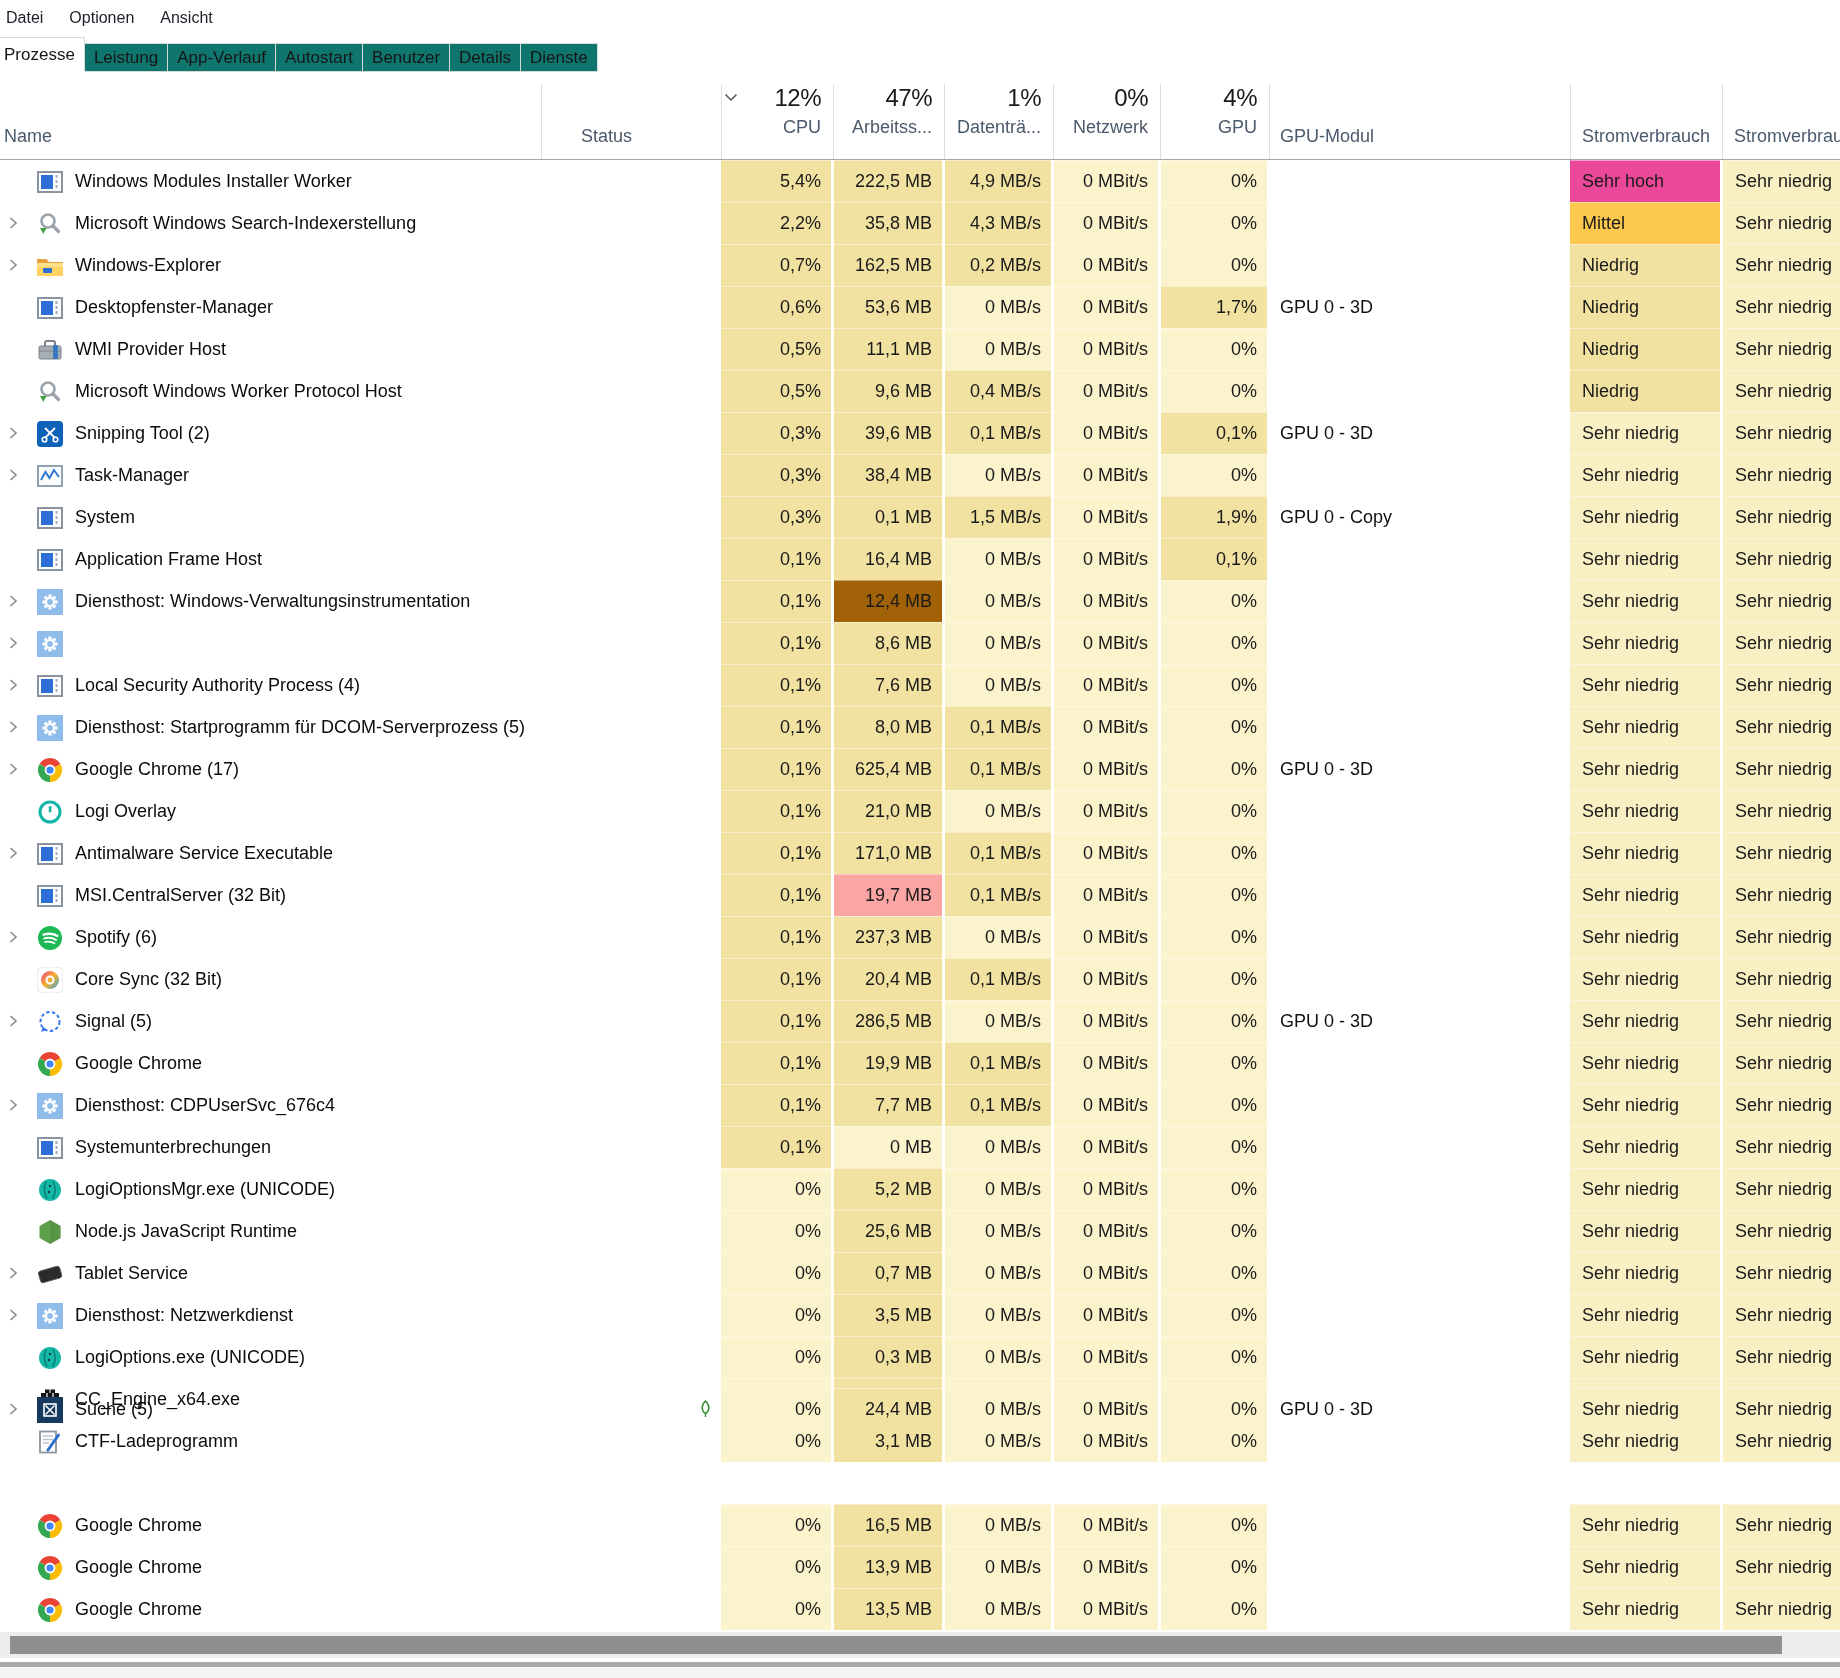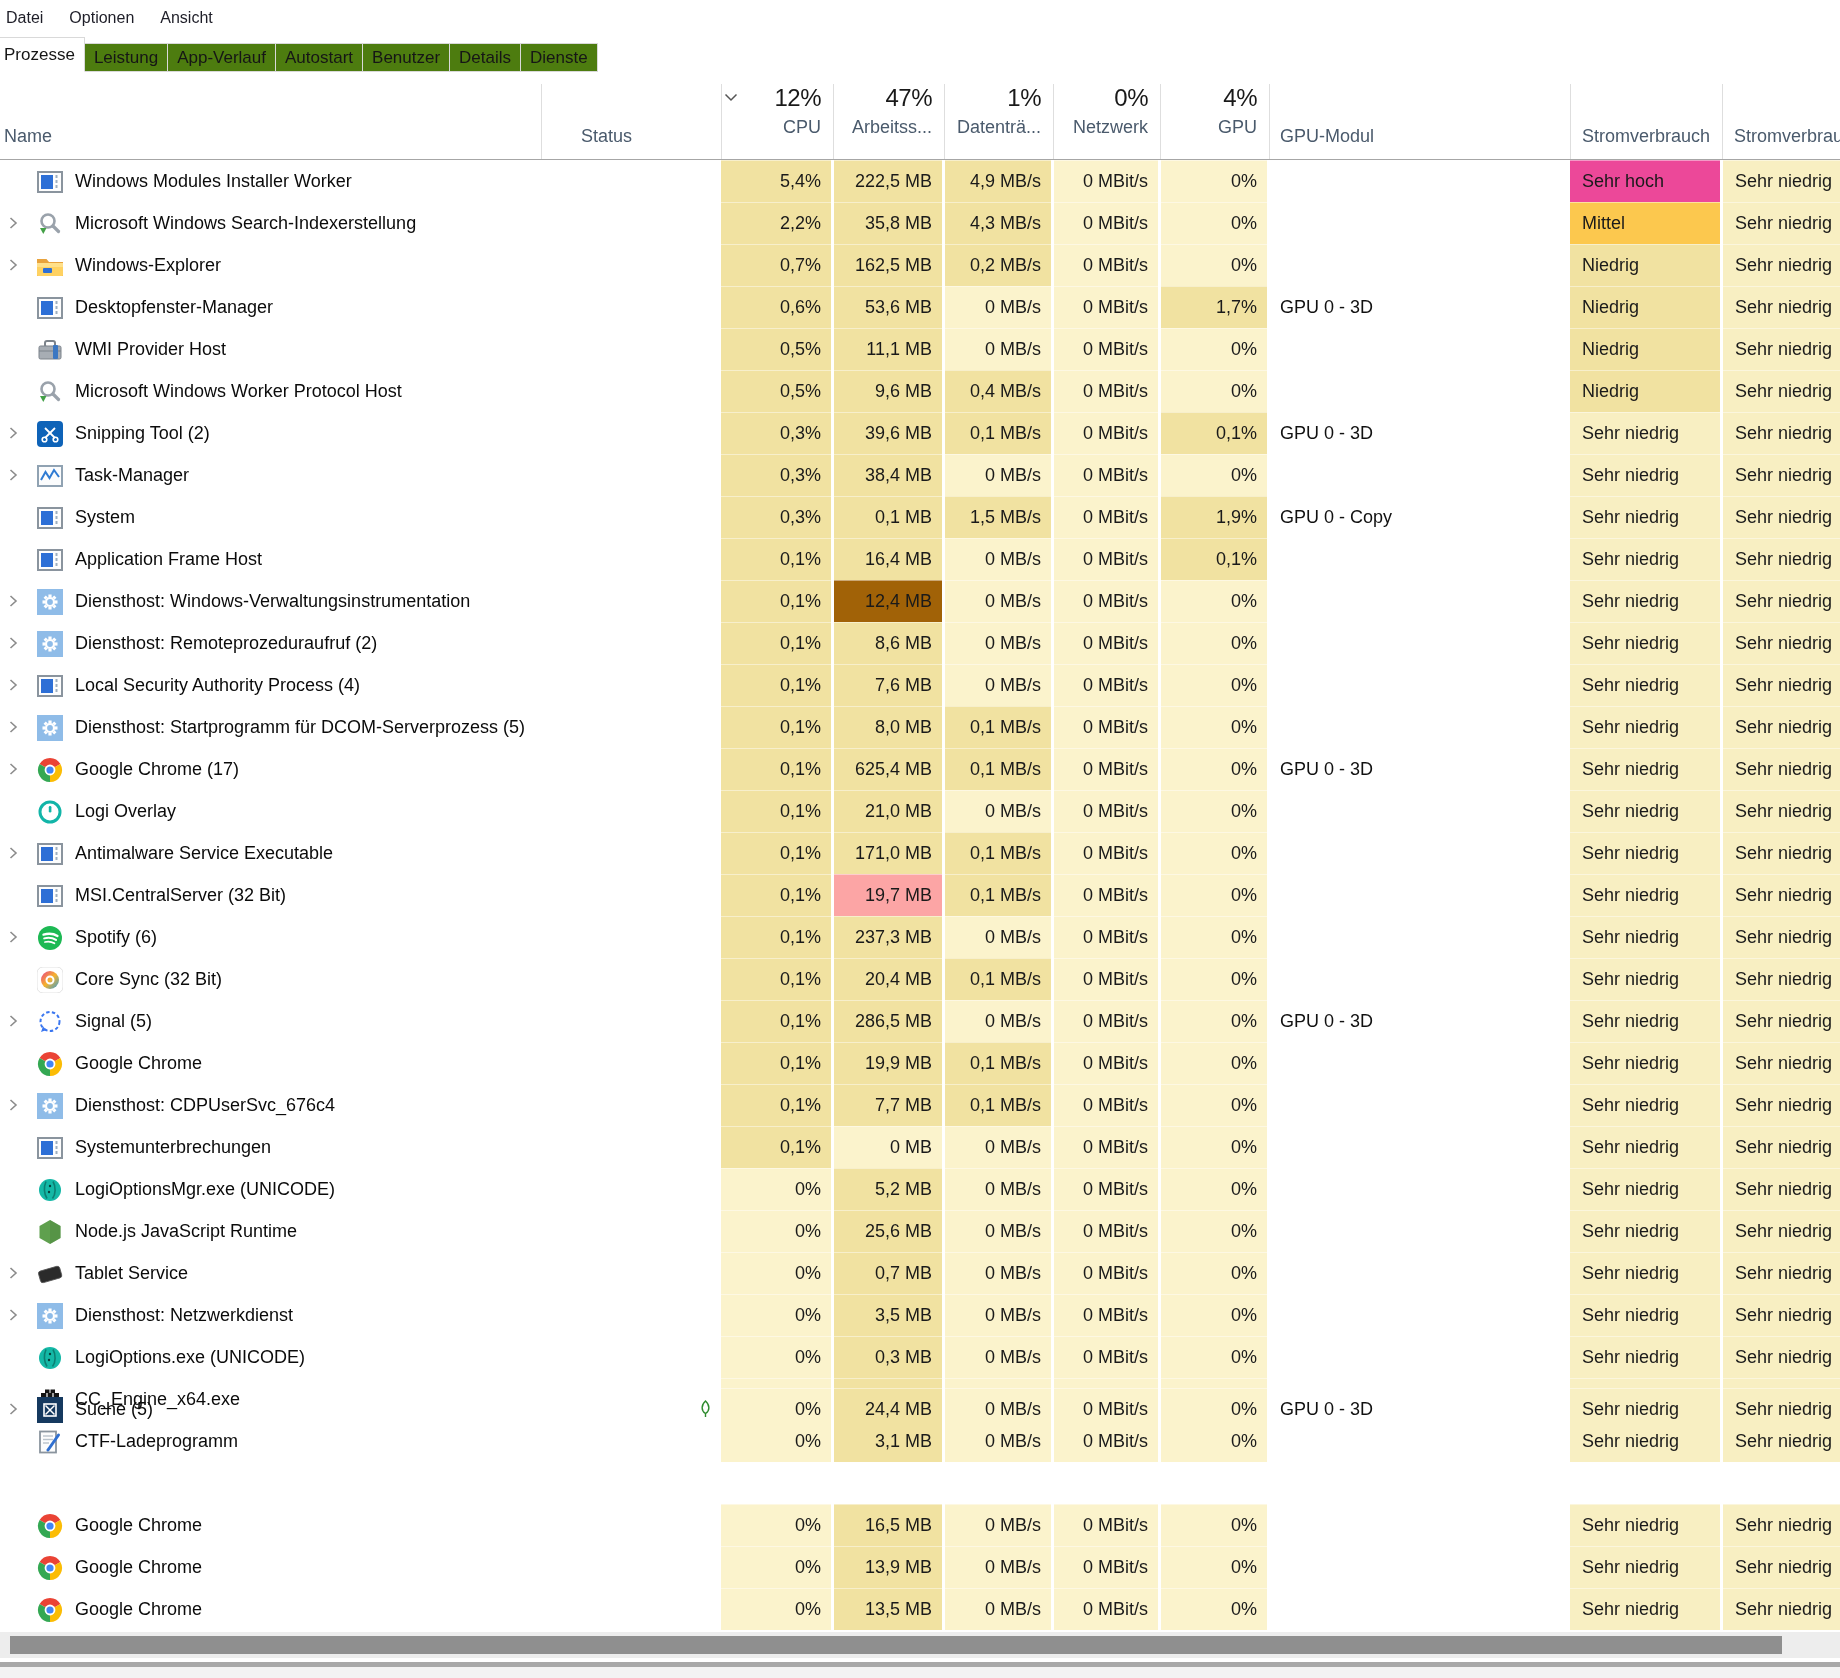--- a/index.html
+++ b/index.html
@@ -4,21 +4,21 @@
 <style>
   html,body{margin:0;padding:0;background:#fff;}
   .app{position:relative;width:1840px;height:1678px;background:#fff;overflow:hidden;
        font-family:"Liberation Sans", sans-serif;color:#111;}
   
   .menubar{position:absolute;left:0;top:0;width:100%;height:36px;background:#fff;
            display:flex;align-items:center;gap:26px;padding-left:6px;box-sizing:border-box;}
   .menubar .mitem{font-size:16px;color:#1E1E28;cursor:default;}
   
   .tabbar{position:absolute;left:-5px;top:36px;height:36px;display:flex;align-items:flex-end;}
-  .tab{height:27px;line-height:27px;padding:0 9px;font-size:17px;background:#4d7c0f;
+  .tab{height:27px;line-height:27px;padding:0 9px;font-size:17px;background:#0f766e;
        border:1px solid #D9D9D9;margin-left:-1px;color:#161616;white-space:nowrap;}
   .tab.active{height:33px;line-height:33px;background:#FFF;border-bottom:1px solid #FFF;z-index:2;}
   
   .thead{position:absolute;left:0;top:72px;width:1840px;height:88px;background:#fff;}
   .hsep{position:absolute;top:12px;height:75px;width:1px;background:#DEDEDE;}
   .hbottom{position:absolute;left:0;top:87px;width:1840px;height:1px;background:#A6A6A6;}
   .hname{position:absolute;top:54px;font-size:18px;color:#4A5A6C;}
   .hcol{position:absolute;top:12px;}
   .hcol .pct{font-size:24px;color:#191919;text-align:right;padding-right:10px;letter-spacing:-0.5px;}
   .hcol .lbl{font-size:18px;color:#4A5A6C;text-align:right;padding-right:10px;margin-top:5px;
@@ -363,21 +363,20 @@
               <rect x="5.5" y="11.4" width="15" height="3.2"></rect>
               <g transform="rotate(45 13 13)">
                 <rect x="11.4" y="5.5" width="3.2" height="15"></rect>
                 <rect x="5.5" y="11.4" width="15" height="3.2"></rect>
               </g>
             </g>
             <circle cx="13" cy="13" r="5" fill="#8FBCE8"></circle>
             <circle cx="13" cy="13" r="4" fill="none" stroke="#FFF" stroke-width="2.2"></circle>
           </svg>
         </span>
-        <span class="pname">Diensthost: Remoteprozeduraufruf (2)</span>
         <span class="cell c-cpu" style="background:#F1E2A1">0,1%</span>
         <span class="cell c-mem" style="background:#F1E2A1">8,6 MB</span>
         <span class="cell c-disk" style="background:#FBF3CC">0 MB/s</span>
         <span class="cell c-net" style="background:#FBF3CC">0 MBit/s</span>
         <span class="cell c-gpu" style="background:#FBF3CC">0%</span>
         <span class="engine"></span>
         <span class="cell c-power" style="background:#F8EFC2">Sehr niedrig</span>
         <span class="cell c-trend" style="background:#F8EFC2">Sehr niedrig</span>
       </div>
       <div class="row" style="top: 504px;">

